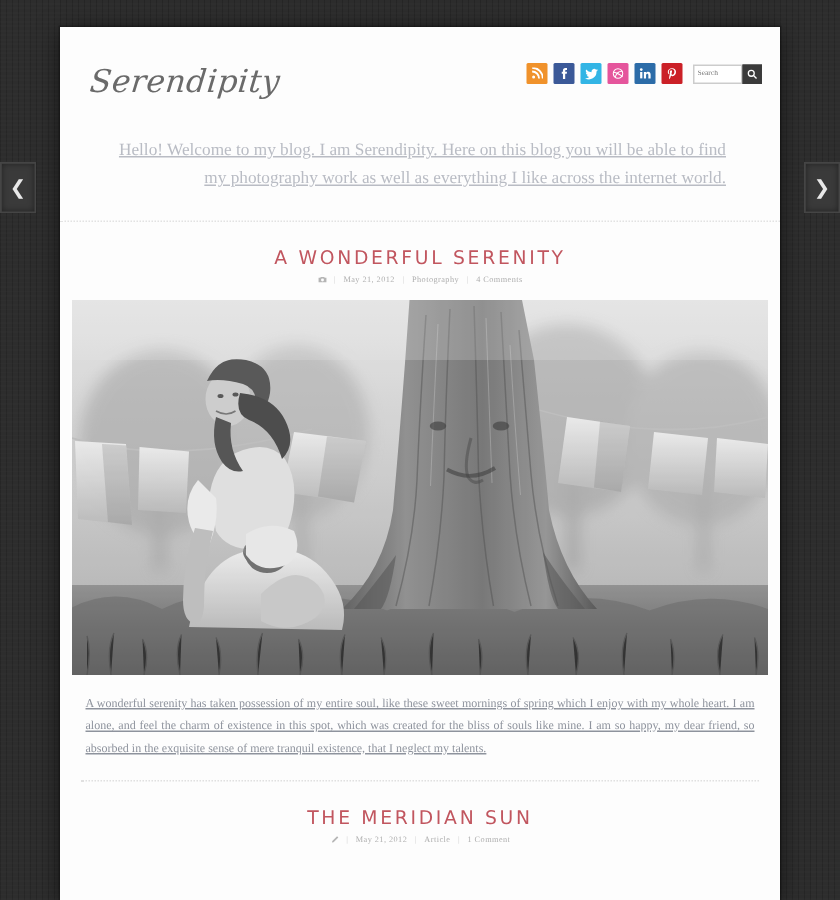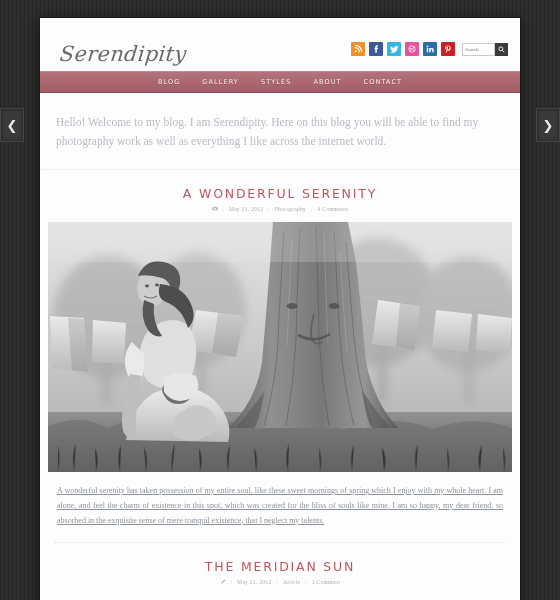--- a/index.html
+++ b/index.html
@@ -154,27 +154,28 @@
     font-family: "DejaVu Sans", sans-serif;
     font-size: 6.5px;
     letter-spacing: 1.1px;
     text-transform: uppercase;
     cursor: pointer;
     text-shadow: 0 1px 0 rgba(0,0,0,0.18);
   }
 
   
   .intro {
-    padding: 20px 36px 18px 16px;
-    text-align: left;
+    padding: 20px 36px 18px 36px;
+    text-align: right;
     color: #b9bcc4;
     font-family: "Liberation Serif", serif;
     font-size: 11.5px;
     line-height: 1.65;
     border-bottom: 1px dotted #e2e2e2;
+    text-decoration: underline;
   }
 
   
   .post { padding: 0; }
 
   .post-head { text-align: center; padding: 16px 0 6px 0; }
 
   .post-title {
     font-family: "DejaVu Sans", sans-serif;
     font-size: 12.5px;
@@ -295,27 +296,20 @@
           <svg width="7" height="7" viewBox="0 0 16 16" fill="none" stroke="#fff" stroke-width="2">
             <circle cx="6.5" cy="6.5" r="4.5"></circle>
               <path d="M10 10l4.5 4.5"></path>
           </svg>
         </div>
       </div>
 
     </div>
   </div>
 
-  <div class="navbar">
-    <span class="nav-item">BLOG</span>
-    <span class="nav-item">GALLERY</span>
-    <span class="nav-item">STYLES</span>
-    <span class="nav-item">ABOUT</span>
-    <span class="nav-item">CONTACT</span>
-  </div>
 
   <div class="intro">Hello! Welcome to my blog. I am Serendipity. Here on this blog you will be able to find my photography work as well as everything I like across the internet world.</div>
 
   <div class="post">
     <div class="post-head">
       <h2 class="post-title">A WONDERFUL SERENITY</h2>
       <div class="post-meta">
         <span class="meta-icon">
           <svg width="6" height="5" viewBox="0 0 16 12" fill="#b5b5b5">
               <path d="M5 1h6l1 1.5h3v8H1v-8h3z"></path>

